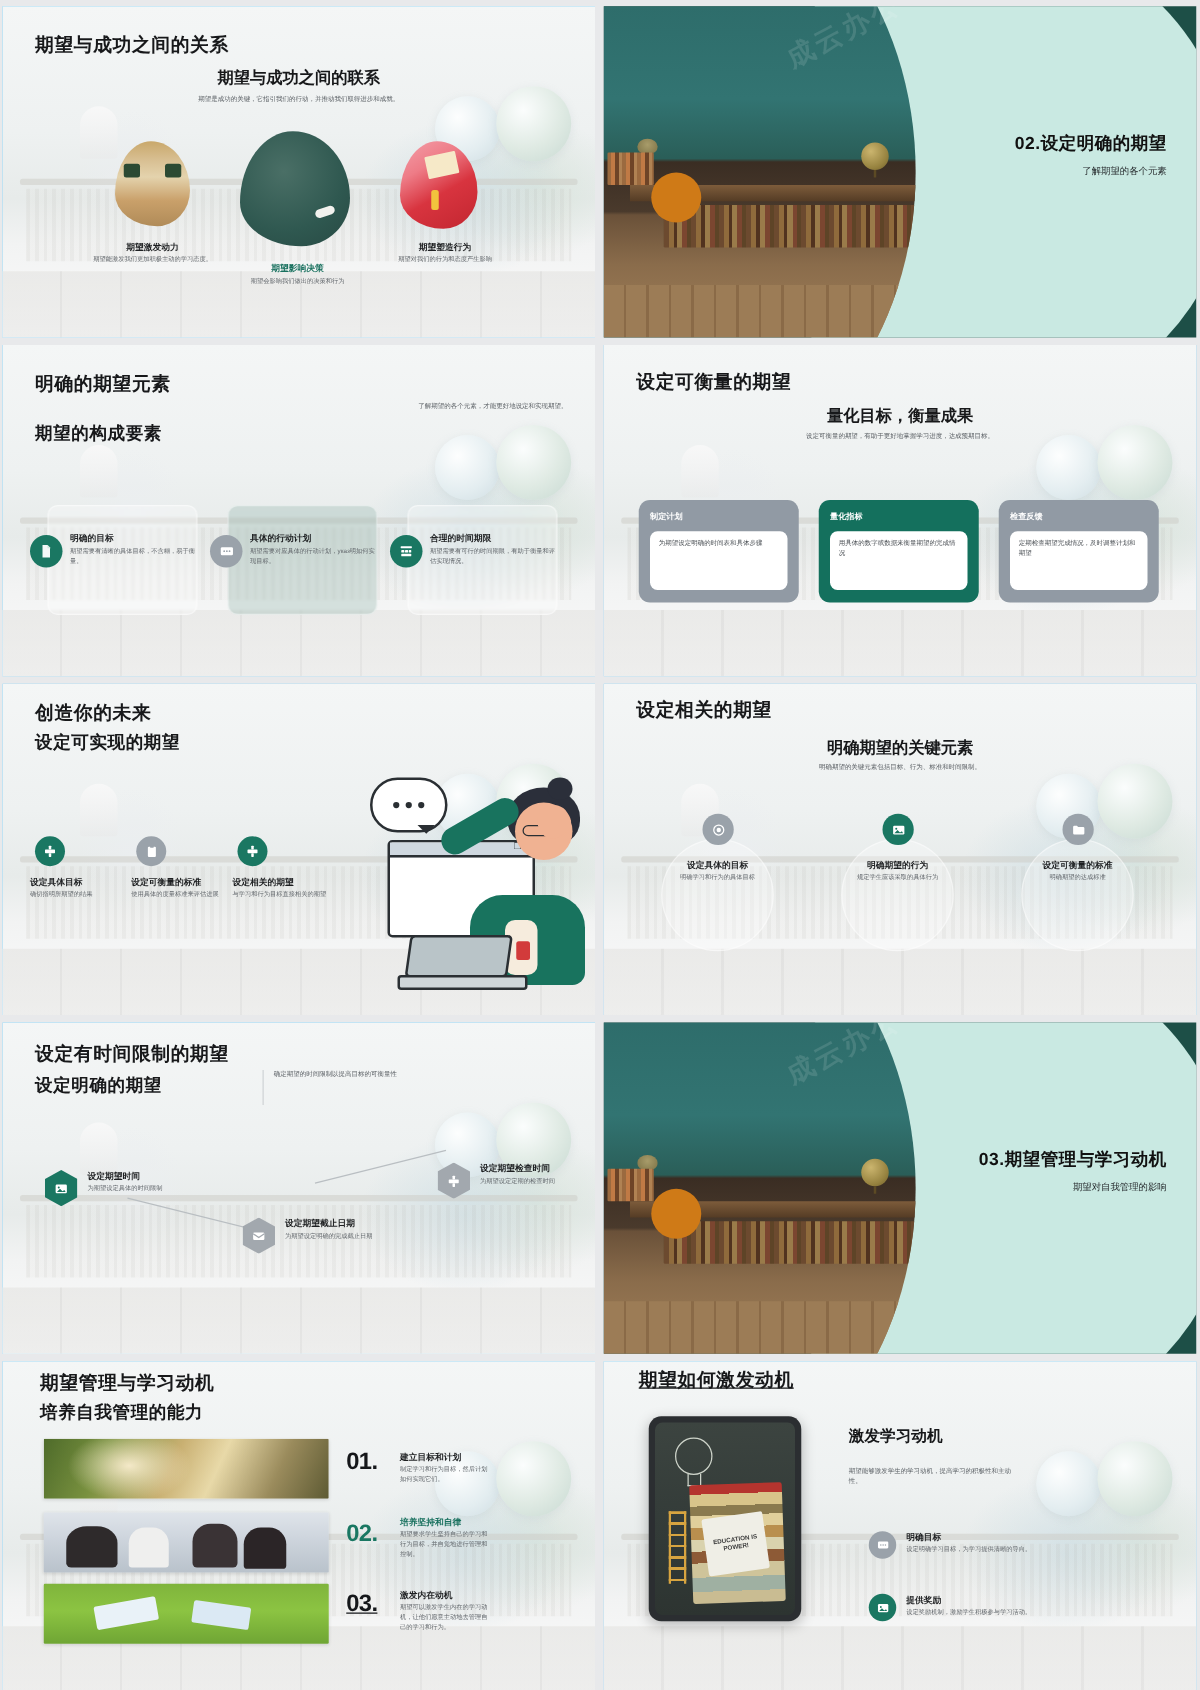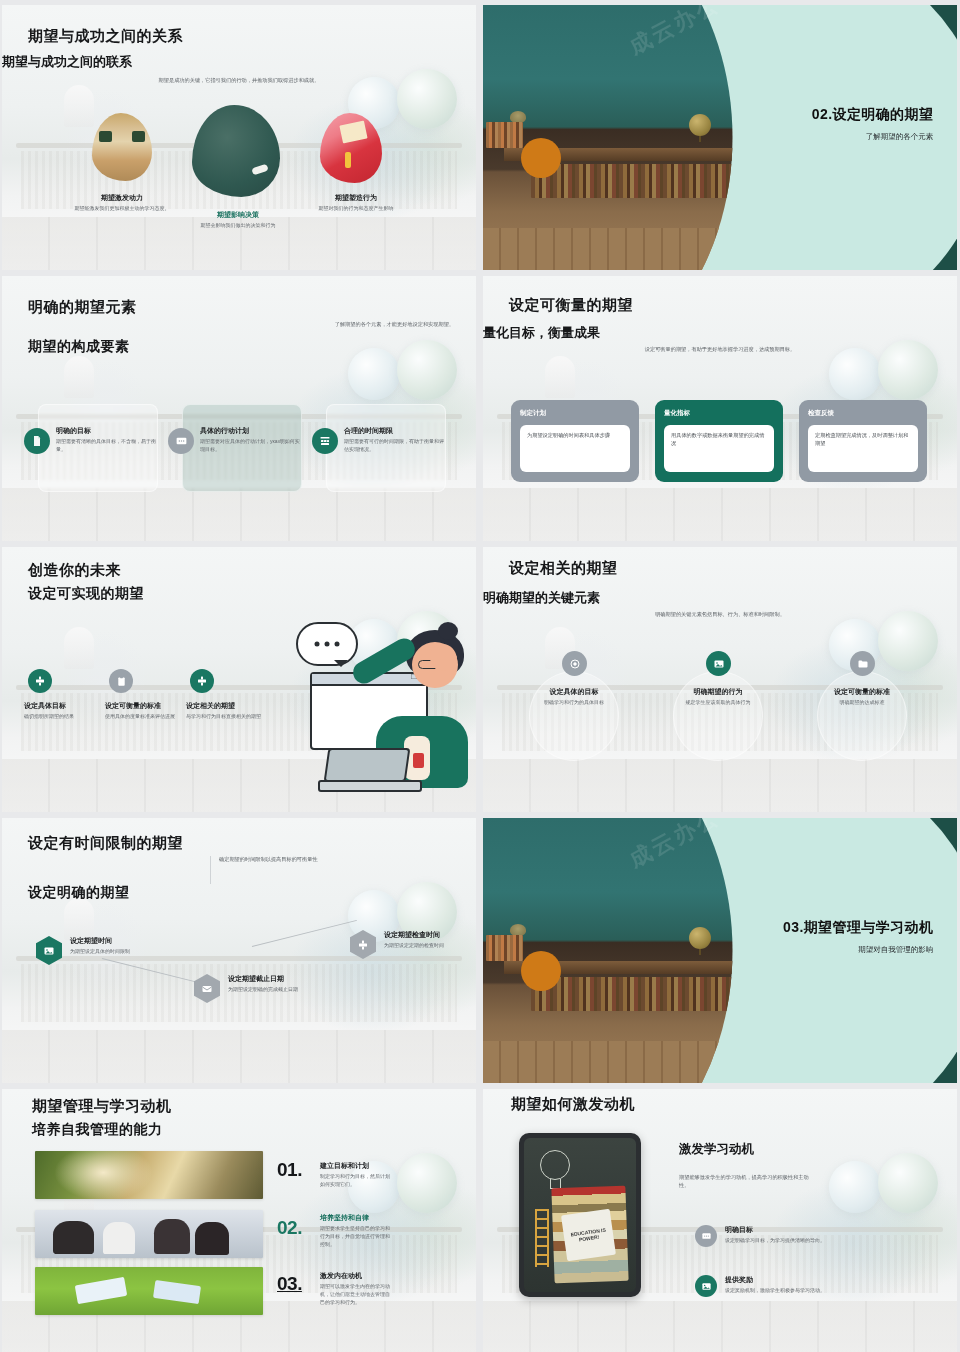--- a/index.html
+++ b/index.html
@@ -63,21 +63,21 @@
     background: radial-gradient(circle at 36% 32%, #fbfdfd, #dfeae3 55%, #c7d9d2);
     box-shadow: 0 2px 8px rgba(150,170,175,.16);
   }
   
   .eyebrow {
     position:absolute; font-weight:700; color:#17181a; letter-spacing:.5px;
   }
   .ttl-lg { font-size:15px; }
   .ttl-md { font-size:14px; }
   .center-h2 {
-    position:absolute; width:100%; 
+    position:absolute; width:100%; text-align:center;
     font-weight:700; color:#17181a; font-size:13px;
   }
   .center-p {
     position:absolute; width:100%; text-align:center;
     font-size:5.2px; color:#5b6065; line-height:1.5;
   }
   .it-ttl { font-weight:700; color:#1d1f21; font-size:7px; }
   .it-sub { font-size:5px; color:#61666b; line-height:1.55; margin-top:2px; }
   .teal { color:#18705e; }
   
@@ -604,21 +604,21 @@
 
   <div class="slide">
     <div class="bg">
       <div class="shelf"></div>
         <div class="lamp"></div>
       <div class="globe1"></div>
         <div class="globe2"></div>
     </div>
     <div class="eyebrow ttl-lg" style="left:26px;top:16px;">设定有时间限制的期望</div>
     <div style="position:absolute;left:208px;top:38px;width:200px;font-size:5.2px;color:#5b6065;border-left:1px solid #cfd3d6;padding-left:8px;height:28px;">确定期望的时间限制以提高目标的可衡量性</div>
-    <div class="eyebrow ttl-md" style="left:26px;top:66px;">设定明确的期望</div>
+    <div class="eyebrow ttl-md" style="left:26px;top:42px;">设定明确的期望</div>
 
     <div class="conn" style="left:100px;top:140px;width:108px;transform:rotate(14deg);"></div>
     <div class="conn" style="left:250px;top:128px;width:108px;transform:rotate(-14deg);"></div>
 
     <div class="hexb teal-bg" style="position:absolute;left:34px;top:118px;">
       <svg width="12" height="12" viewBox="0 0 24 24" fill="#fff">
           <rect x="3" y="5" width="18" height="14" rx="2"></rect>
           <circle cx="8" cy="10" r="1.6" fill="#1a7762"></circle>
           <path d="M5 17l5-5 4 4 3-2 2 3z" fill="#1a7762"></path>
         </svg>
@@ -704,21 +704,21 @@
     </div>
   </div>
 
   <div class="slide">
     <div class="bg">
       <div class="shelf"></div>
         <div class="lamp"></div>
       <div class="globe1"></div>
         <div class="globe2"></div>
     </div>
-    <div class="eyebrow ttl-lg" style="left:28px;top:6px;">期望如何激发动机</div>
+    <div class="eyebrow ttl-lg" style="left:28px;top:6px;text-decoration:underline;">期望如何激发动机</div>
 
     <div class="tablet">
       <div class="screen">
         <div class="bulb"></div>
         <div class="ladder"></div>
         <div class="bookpile"></div>
         <div class="signcard">EDUCATION IS POWER!</div>
       </div>
     </div>
 

